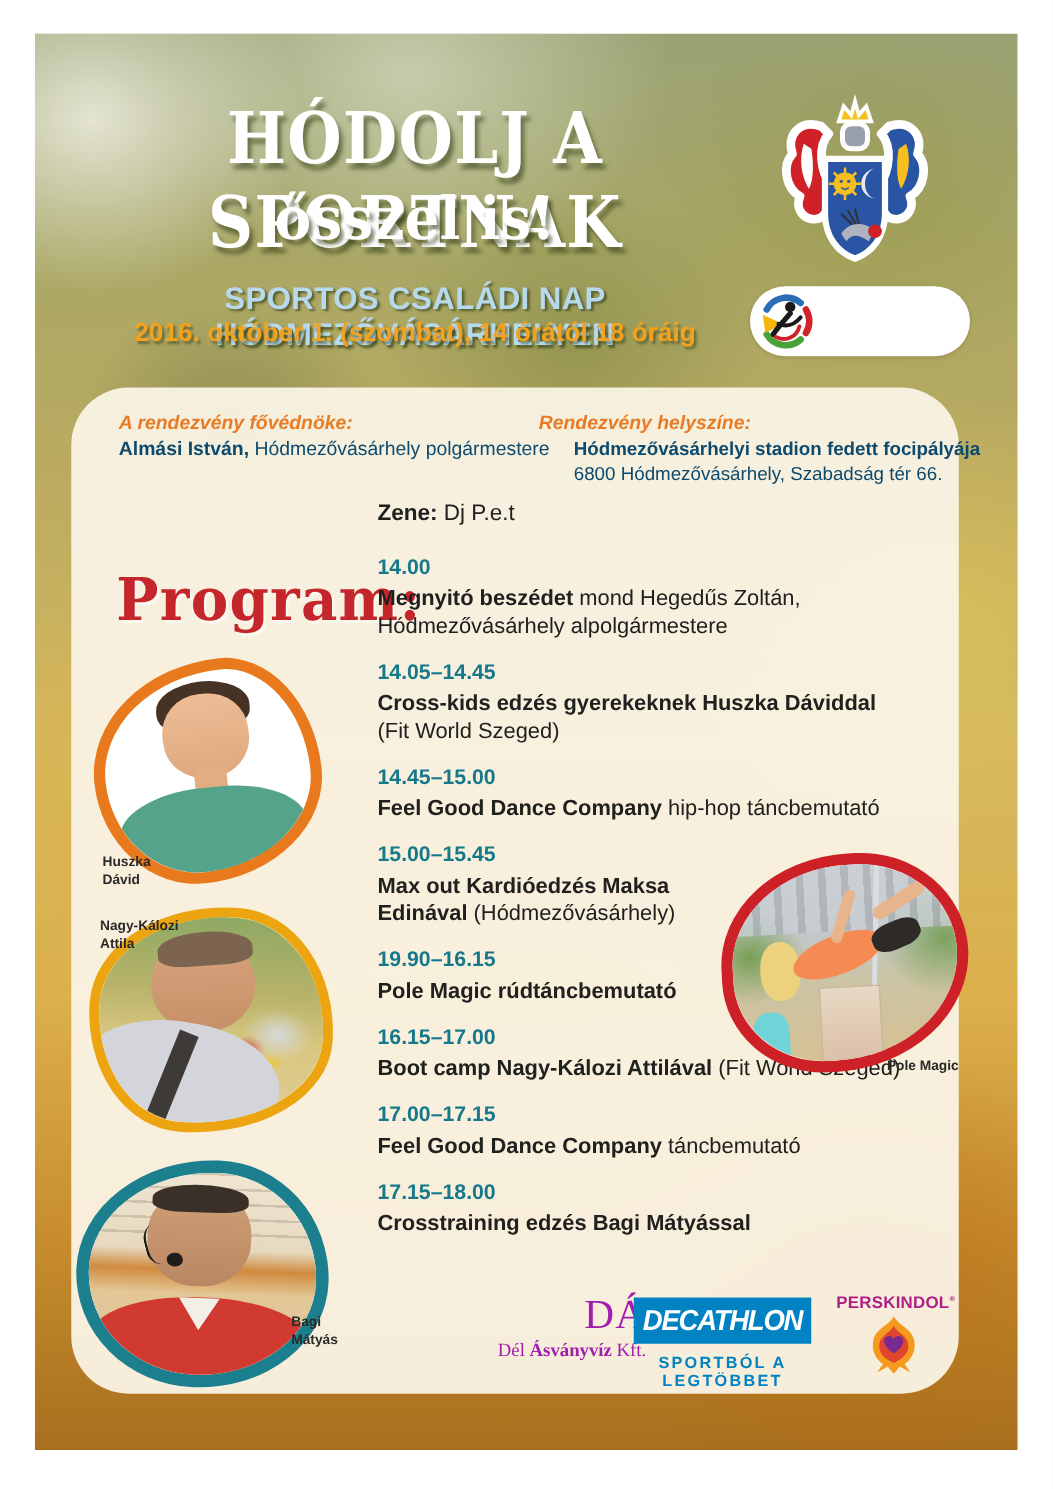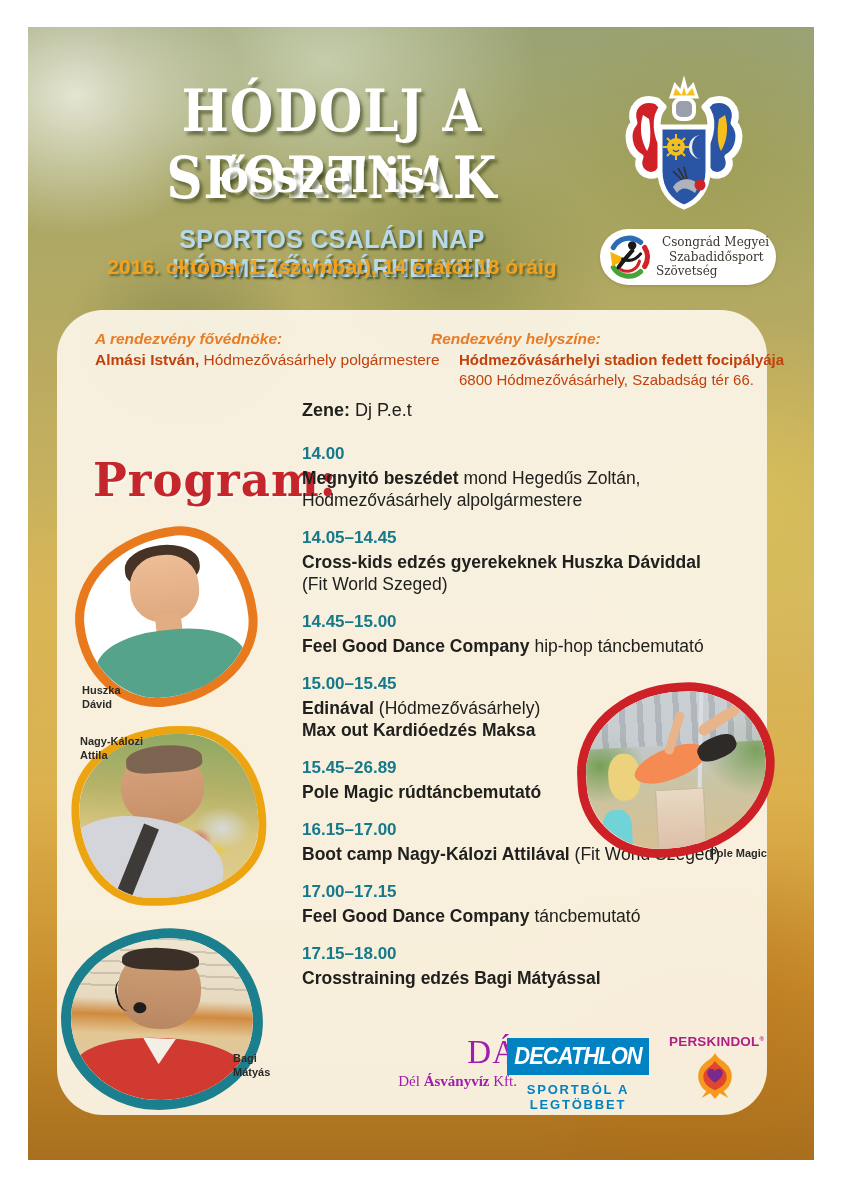--- a/index.html
+++ b/index.html
@@ -35,21 +35,21 @@
      border-radius:28px;box-shadow:0 1px 3px rgba(90,70,20,.25);}
   .fedpill .emb{position:absolute;left:5px;top:5px;width:46px;height:46px;}
   .fedtxt{position:absolute;left:56px;top:6px;width:118px;
      font-family:"DejaVu Serif",serif;font-size:12px;line-height:14.5px;color:#3b352e;}
   .fedtxt .l1{padding-left:6px;}
   .fedtxt .l2{padding-left:13px;}
   
   .panel{position:absolute;left:29px;top:283px;width:710px;height:805px;
      background:rgba(250,243,229,.95);border-radius:46px;}
   .h-orange{font-size:15.5px;font-weight:bold;font-style:italic;color:#e87c25;}
-  .body-line{font-size:15.5px;color:#c2410c;margin-top:3px;}
+  .body-line{font-size:15.5px;color:#0c4a6e;margin-top:3px;}
   .patron{position:absolute;left:38px;top:20px;}
   .venue{position:absolute;left:374px;top:20px;white-space:nowrap;}
   .venue .body-line{font-size:15px;margin-left:28px;}
   .zene{position:absolute;left:245px;top:90px;font-size:18px;color:#20201e;}
   .zene b{font-weight:bold;}
   .program-heading{position:absolute;left:36px;top:142px;
      font-family:"DejaVu Serif",serif;font-weight:bold;font-size:45px;letter-spacing:1px;color:#c5262c;
      transform:scaleY(1.05);transform-origin:left top;text-shadow:2px 2px 0 rgba(255,255,255,.55);}
   .program-list{position:absolute;left:245px;top:134px;width:448px;}
   .prog-item{margin-bottom:17px;}
@@ -137,25 +137,20 @@
         <path d="M8,13 A17,17 0 0 1 34,8" stroke="#2a6db5" stroke-width="5" fill="none" stroke-linecap="round"></path>
         <path d="M38,13 A17,17 0 0 1 38,31" stroke="#d2232a" stroke-width="5" fill="none" stroke-linecap="round"></path>
         <path d="M34,36 A17,17 0 0 1 8,32" stroke="#47a23a" stroke-width="5" fill="none" stroke-linecap="round"></path>
         <path d="M5,17 L20,24 L7,31 Z" fill="#f5b50a"></path>
         <circle cx="26" cy="11" r="4" fill="#1a1a1a"></circle>
         <path d="M26,16 C21,22 17,26 13,32" stroke="#1a1a1a" stroke-width="4" fill="none" stroke-linecap="round"></path>
         <path d="M17,24 C24,27 30,24 34,19" stroke="#1a1a1a" stroke-width="3" fill="none" stroke-linecap="round"></path>
         <path d="M15,34 C23,38 31,34 33,26" stroke="#d2232a" stroke-width="3" fill="none" stroke-linecap="round"></path>
       </svg>
     </div>
-    <div class="fedtxt">
-      <div class="l1">Csongrád Megyei</div>
-      <div class="l2">Szabadidősport</div>
-      <div class="l3">Szövetség</div>
-    </div>
   </div>
 
   <div class="panel">
 
     <div class="patron">
       <div class="h-orange">A rendezvény fővédnöke:</div>
       <div class="body-line"><b>Almási István,</b><span> Hódmezővásárhely polgármestere</span></div>
     </div>
 
     <div class="venue">
@@ -178,25 +173,25 @@
             <div class="prog-time">14.05–14.45</div>
             <div class="prog-line"><span class="seg-b">Cross-kids edzés gyerekeknek Huszka Dáviddal</span></div>
             <div class="prog-line"><span class="seg-r">(Fit World Szeged)</span></div>
           </div>
           <div class="prog-item">
             <div class="prog-time">14.45–15.00</div>
             <div class="prog-line"><span class="seg-b">Feel Good Dance Company</span><span class="seg-r"> hip-hop táncbemutató</span></div>
           </div>
           <div class="prog-item">
             <div class="prog-time">15.00–15.45</div>
+            <div class="prog-line"><span class="seg-b">Max out Kardióedzés Maksa</span></div>
             <div class="prog-line"><span class="seg-b">Edinával</span><span class="seg-r"> (Hódmezővásárhely)</span></div>
-            <div class="prog-line"><span class="seg-b">Max out Kardióedzés Maksa</span></div>
-          </div>
-          <div class="prog-item">
-            <div class="prog-time">15.45–26.89</div>
+          </div>
+          <div class="prog-item">
+            <div class="prog-time">19.90–16.15</div>
             <div class="prog-line"><span class="seg-b">Pole Magic rúdtáncbemutató</span></div>
           </div>
           <div class="prog-item">
             <div class="prog-time">16.15–17.00</div>
             <div class="prog-line"><span class="seg-b">Boot camp Nagy-Kálozi Attilával</span><span class="seg-r"> (Fit World Szeged)</span></div>
           </div>
           <div class="prog-item">
             <div class="prog-time">17.00–17.15</div>
             <div class="prog-line"><span class="seg-b">Feel Good Dance Company</span><span class="seg-r"> táncbemutató</span></div>
           </div>

